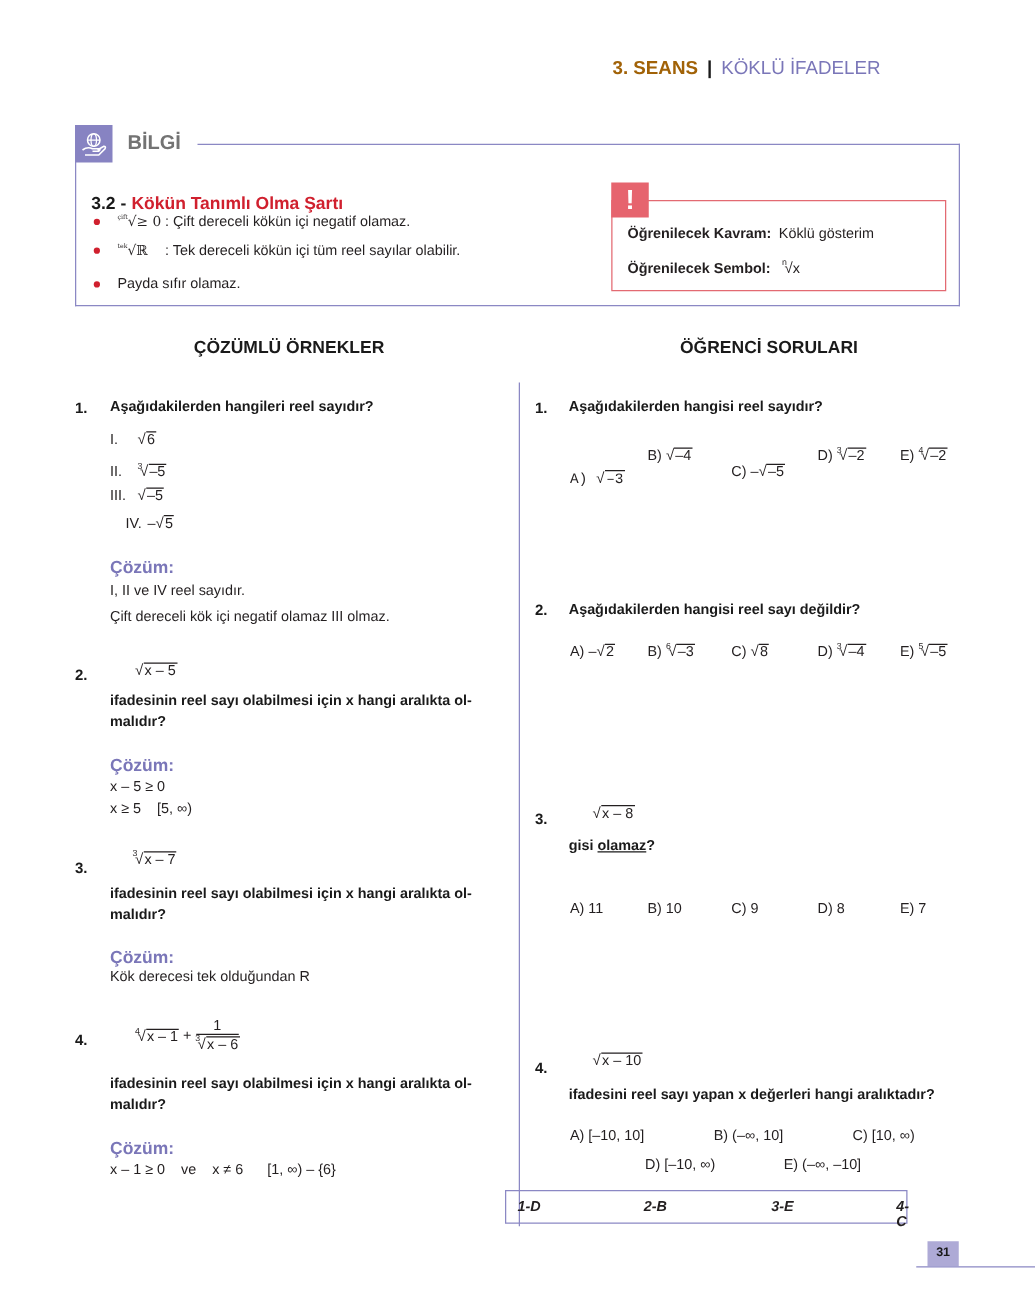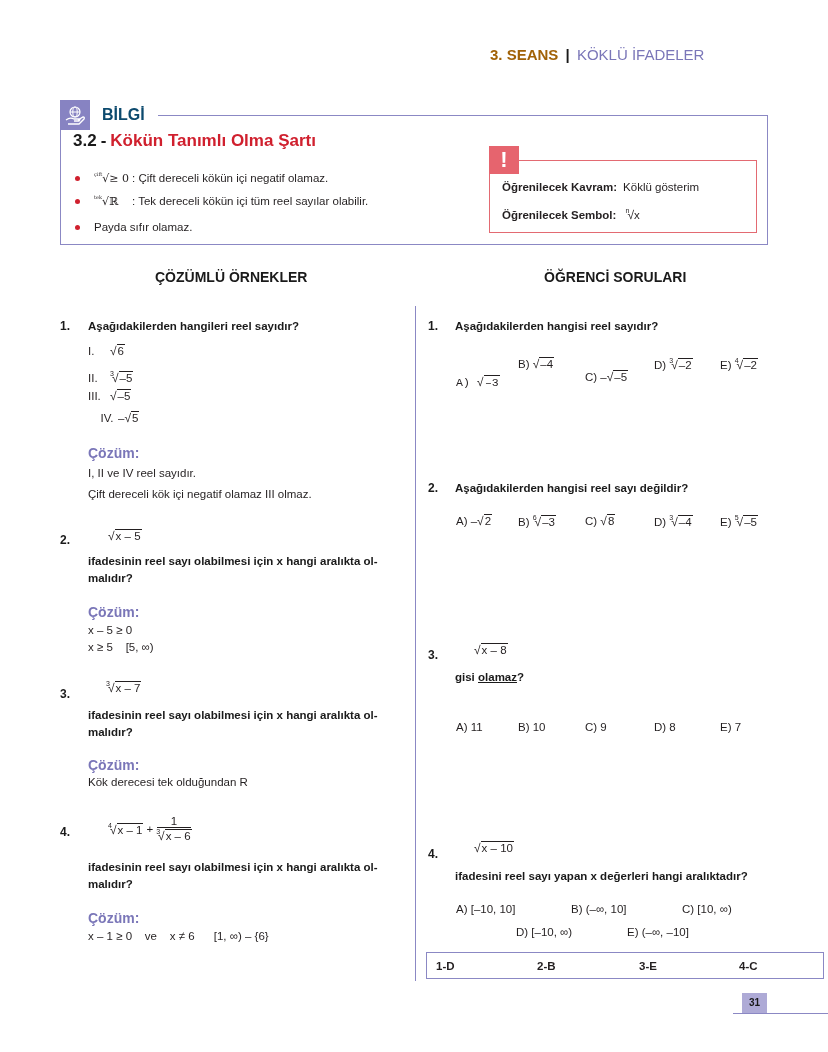--- a/index.html
+++ b/index.html
@@ -10,22 +10,22 @@
   
   .page-header { left: 490px; top: 46px; font-size: 15px; white-space: nowrap; }
   .page-header .seans { font-weight: bold; color: #a16207; }
   .page-header .sep { font-weight: bold; color: #1a1a1a; margin: 0 3px; }
   .page-header .topic { color: #7a76b8; }
 
   
   .info-box { left: 60px; top: 115px; width: 708px; height: 130px; border: 1.5px solid #8b88c4; border-top: none; }
   .info-topline { left: 158px; top: 115px; width: 610px; height: 0; border-top: 1.5px solid #8b88c4; }
   .info-icon { left: 60px; top: 100px; width: 30px; height: 30px; background: #8783c2; display: flex; align-items: center; justify-content: center; }
-  .info-label { left: 102px; top: 106px; font-size: 16px; font-weight: bold; color: #0c4a6e; }
-  .info-title { left: 73px; top: 131px; font-size: 17px; font-weight: bold; white-space: nowrap; }
+  .info-label { left: 102px; top: 106px; font-size: 16px; font-weight: bold; color: #737373; }
+  .info-title { left: 73px; top: 154px; font-size: 14px; font-weight: bold; white-space: nowrap; }
   .info-title .num { color: #1a1a1a; }
   .info-title .dash { color: #1a1a1a; margin: 0 4px; }
   .info-title .txt { color: #d0202e; }
   .bullet { font-size: 11.5px; white-space: nowrap; display: flex; align-items: center; }
   .bullet .dot { width: 5px; height: 5px; background: #d0202e; border-radius: 50%; margin-right: 14px; display: inline-block; }
   .bullet .sym { display: inline-block; width: 38px; font-size: 11px; font-family: "DejaVu Serif", serif; }
   .bullet .sym sup { font-size: 5px; vertical-align: 6px; }
 
   .warn-box { left: 489px; top: 160px; width: 268px; height: 73px; border: 1.5px solid #e36a72; }
   .warn-icon { left: 489px; top: 146px; width: 30px; height: 28px; background: #e6646e; color: #fff; font-weight: bold; font-size: 22px; text-align: center; line-height: 28px; }
@@ -45,21 +45,21 @@
   .rad { display: inline-block; position: relative; }
   .rad .idx { font-size: 7px; vertical-align: 6px; margin-right: -2px; }
   .rad .root { font-size: 12px; }
   .rad .under { border-top: 1px solid #231f20; padding: 0 1px; }
   .opt { position: absolute; font-size: 11.5px; white-space: nowrap; }
   .u { text-decoration: underline; }
 
   .frac { display: inline-flex; flex-direction: column; align-items: center; vertical-align: middle; }
   .frac .top { border-bottom: 1px solid #231f20; padding: 0 4px; }
 
-  .answer-box { left: 426px; top: 952px; width: 398px; height: 27px; border: 1.5px solid #8b88c4; }
+  .answer-box { left: 404px; top: 952px; width: 322px; height: 27px; border: 1.5px solid #8b88c4; font-style: italic; }
   .ans { position: absolute; top: 7px; font-size: 11.5px; font-weight: bold; }
 
   .page-num { left: 742px; top: 993px; width: 25px; height: 20px; background: #aeaad6; font-size: 10px; font-weight: bold; text-align: center; line-height: 20px; color: #1a1a1a; }
   .page-line { left: 733px; top: 1013px; width: 95px; border-top: 1.5px solid #8b88c4; }
 </style>
 </head>
 <body>
 
 <div class="abs page-header">
   <span class="seans">3. SEANS</span>

